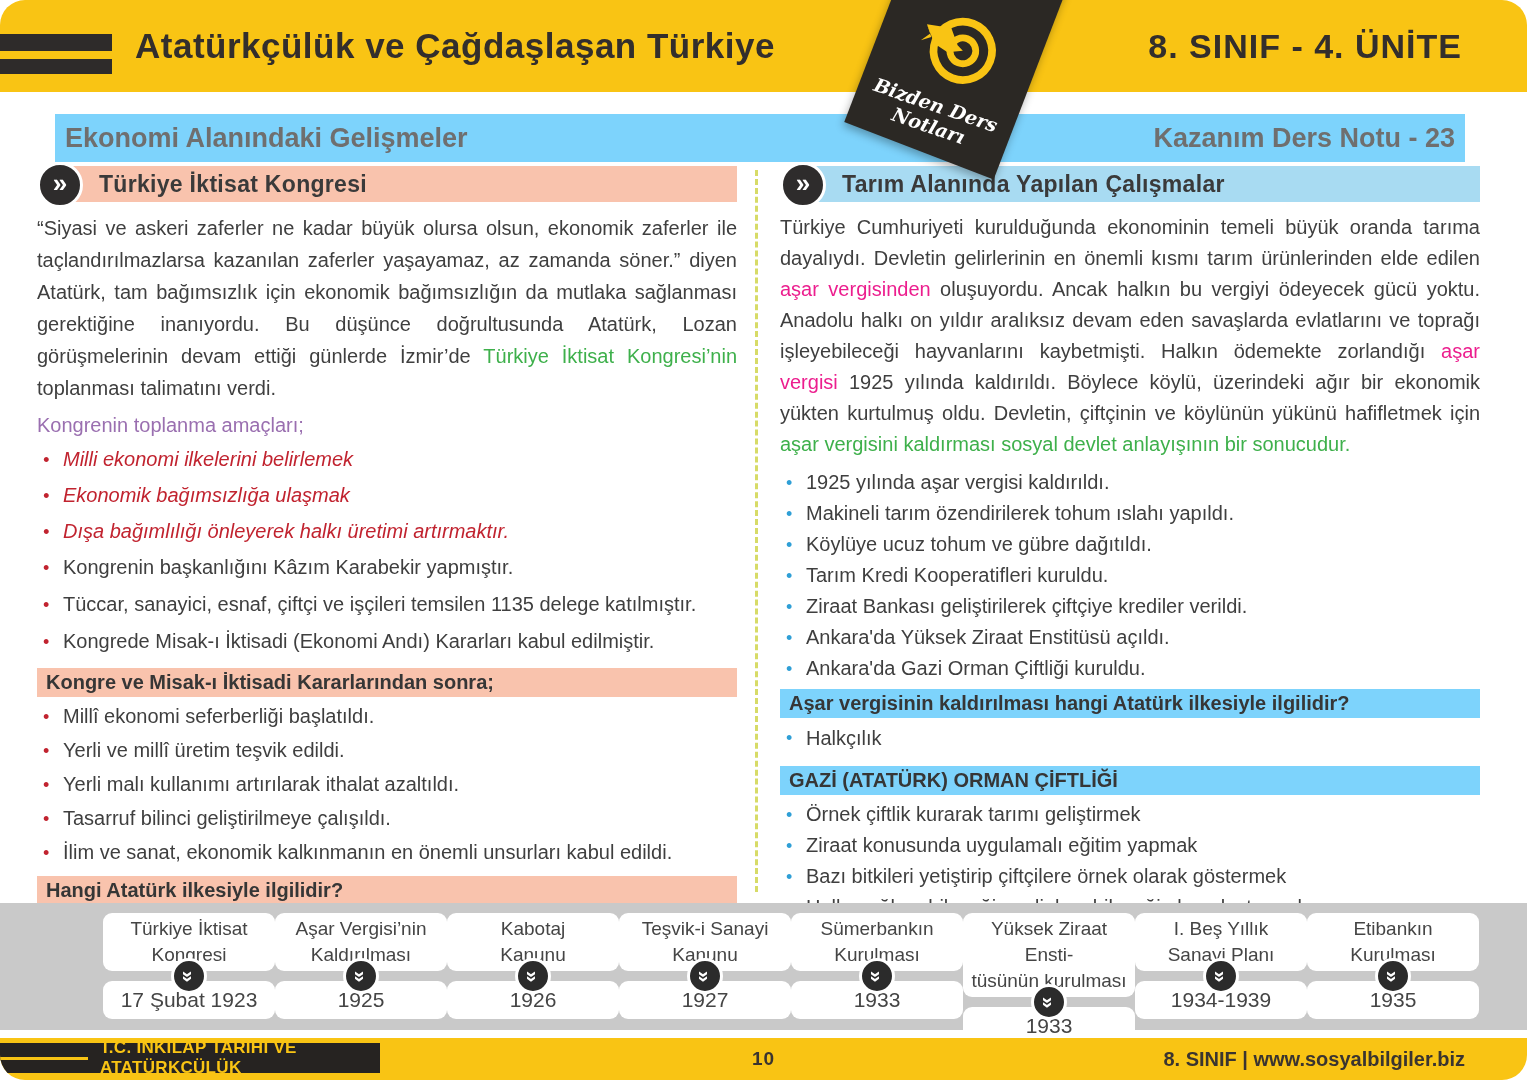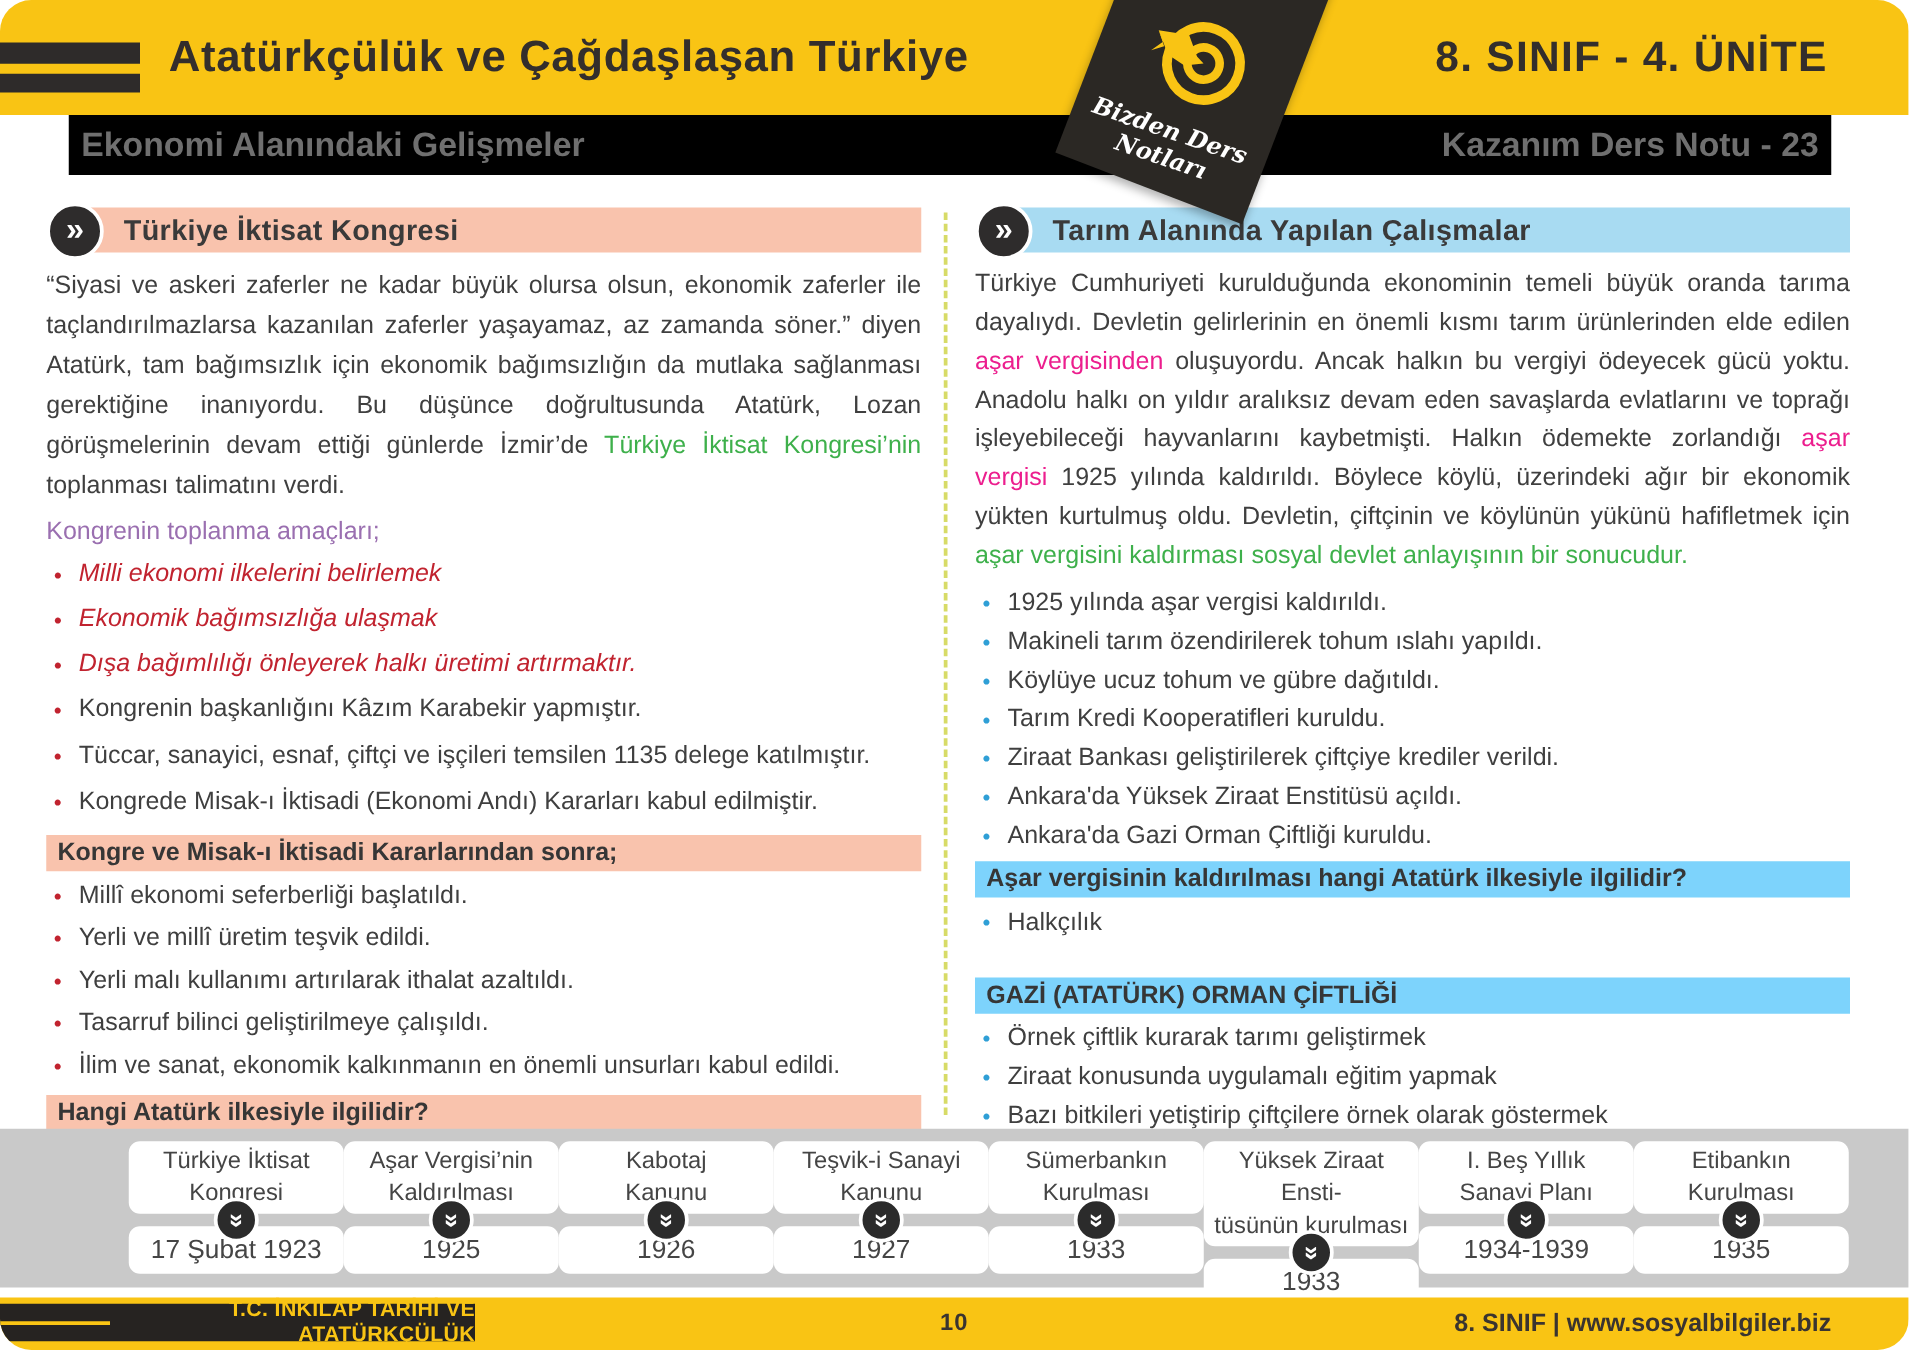--- a/index.html
+++ b/index.html
@@ -11,21 +11,21 @@
   .topbar { position:absolute; left:0; top:0; width:100%; height:92px; background:#F9C414; }
   .menu-bars { position:absolute; left:0; top:34px; }
   .menu-bars .bar1 { width:112px; height:17px; background:#2e2b2a; }
   .menu-bars .bar2 { width:112px; height:15px; background:#2e2b2a; margin-top:8px; }
   .htitle { position:absolute; left:135px; top:0; height:92px; display:flex; align-items:center;
             font-size:35px; font-weight:bold; color:#332e2c; letter-spacing:.5px; }
   .hunit  { position:absolute; right:65px; top:0; height:92px; display:flex; align-items:center;
             font-size:34px; font-weight:bold; color:#332e2c; letter-spacing:1px; }
 
   
-  .subrow { position:absolute; left:55px; right:62px; top:92px; height:48px; background:#000000;
+  .subrow { position:absolute; left:55px; right:62px; top:114px; height:48px; background:#7dd3fc;
             display:flex; justify-content:space-between; align-items:center; padding:0 10px; }
   .subtitle { font-size:27px; font-weight:bold; color:#6f6f6f; }
   .notelabel { font-size:27px; font-weight:bold; color:#6f6f6f; }
 
   
   .ribbon { position:absolute; left:878px; top:-60px; width:160px; height:218px; background:#2b2824;
             transform:rotate(21deg); box-shadow:0 4px 8px rgba(0,0,0,.3);
             display:flex; flex-direction:column; align-items:center; justify-content:flex-end;
             padding-bottom:16px; z-index:5; }
   .ribbon-logo { margin-bottom:6px; }
@@ -80,21 +80,21 @@
   .tname { background:#ffffff; border-radius:9px; width:100%; min-height:58px; padding:3px 6px;
            display:flex; align-items:center; justify-content:center; text-align:center;
            font-size:19px; line-height:26px; color:#454545; white-space:pre-line; }
   .tcircle { width:36px; height:36px; border-radius:50%; background:#2b2b2b; border:3px solid #ffffff;
              margin:-13px 0; z-index:2; color:#ffffff; display:flex; align-items:center; justify-content:center; }
   .tcircle .chev { transform:rotate(90deg); font-size:21px; font-weight:bold; line-height:1; padding-bottom:2px; }
   .tyear { background:#ffffff; border-radius:9px; width:100%; height:38px; display:flex;
            align-items:center; justify-content:center; font-size:21px; color:#454545; }
 
   
-  .footer { position:absolute; left:0; top:1038px; width:100%; height:42px; background:#F9C414;text-align:right; }
+  .footer { position:absolute; left:0; top:1038px; width:100%; height:42px; background:#F9C414; }
   .fbadge { position:absolute; left:0; top:5px; width:380px; height:30px; background:#262321;
             display:flex; align-items:center; gap:12px; }
   .fline { width:88px; height:3px; background:#F9C414; flex:none; }
   .fcourse { color:#F9C414; font-weight:bold; font-size:17px; letter-spacing:.3px; }
   .fpage { position:absolute; left:0; right:0; top:0; height:42px; display:flex; align-items:center;
            justify-content:center; font-size:19px; font-weight:bold; color:#3a3430; letter-spacing:1px; }
   .fmeta { position:absolute; right:62px; top:0; height:42px; display:flex; align-items:center;
            font-size:20px; font-weight:bold; color:#3a3430;margin-left:44px; }
 </style>
 </head>
@@ -249,21 +249,21 @@
 
     <div class="subhead blue">Aşar vergisinin kaldırılması hangi Atatürk ilkesiyle ilgilidir?</div>
 
     <ul class="list">
       <li>
           <span class="dot blue">•</span>
           <span class="txt">Halkçılık</span>
         </li>
     </ul>
 
-    <div class="subhead blue" style="margin-top:32px;">GAZİ (ATATÜRK) ORMAN ÇİFTLİĞİ</div>
+    <div class="subhead blue" style="margin-top:16px;">GAZİ (ATATÜRK) ORMAN ÇİFTLİĞİ</div>
 
     <ul class="list blist">
       <li>
           <span class="dot blue">•</span>
           <span class="txt">Örnek çiftlik kurarak tarımı geliştirmek</span>
         </li>
       <li>
           <span class="dot blue">•</span>
           <span class="txt">Ziraat konusunda uygulamalı eğitim yapmak</span>
         </li>

